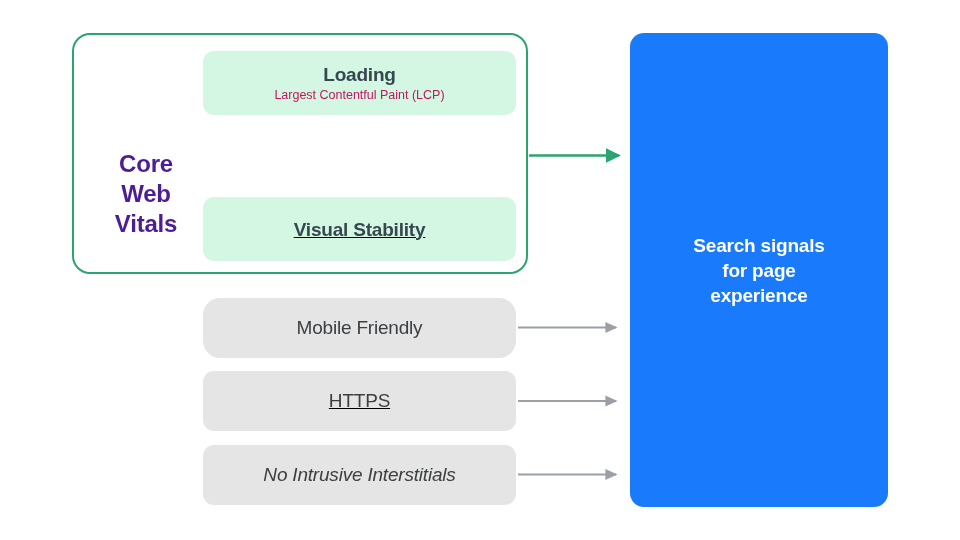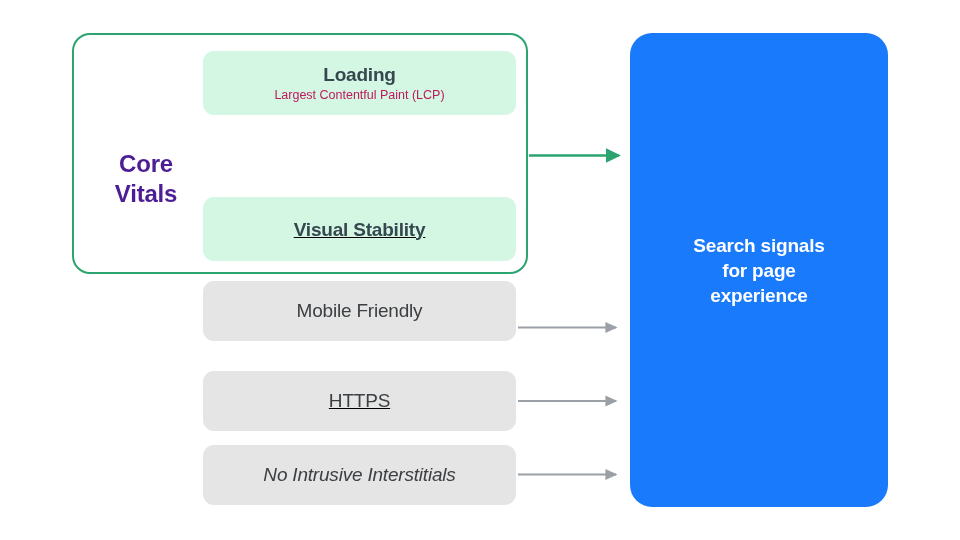--- a/index.html
+++ b/index.html
@@ -84,38 +84,38 @@
     position: absolute;
     left: 203px;
     width: 313px;
     height: 60px;
     background: #e5e5e5;
     border-radius: 11px;
     display: flex;
     align-items: center;
     justify-content: center;
   }
-  .gray-card.g1 { top: 281px; }
+  .gray-card.g1 { top: 298px; border-radius: 17px; }
   .gray-card.g2 { top: 371px; text-decoration: underline; }
   .gray-card.g3 { top: 445px; font-style: italic; }
   .gray-label {
     font-size: 19px;
     color: #3c4043;
     letter-spacing: -0.2px;
   }
 
   
   .blue-box {
     position: absolute;
     left: 630px;
     top: 33px;
     width: 258px;
     height: 474px;
     background: #1a7afc;
-    border-radius: 22px;
+    border-radius: 14px;
     display: flex;
     align-items: center;
     justify-content: center;
   }
   .blue-text {
     color: #ffffff;
     font-size: 19px;
     font-weight: bold;
     text-align: center;
     line-height: 25px;
@@ -154,20 +154,21 @@
 
     <line x1="518" y1="401" x2="616" y2="401" stroke="#9aa0a6" stroke-width="1.9" marker-end="url(#head-gray)"></line>
 
     <line x1="518" y1="474.5" x2="616" y2="474.5" stroke="#9aa0a6" stroke-width="1.9" marker-end="url(#head-gray)"></line>
   </svg>
 
   <div class="cwv-group"></div>
 
   <div class="cwv-label">
     <div>Core</div>
+    <div>Web</div>
     <div>Vitals</div>
   </div>
 
   <div class="vital-card v1">
     <div class="vital-title">Loading</div>
     <div class="vital-sub">Largest Contentful Paint (LCP)</div>
   </div>
 
 
   <div class="vital-card v3">

